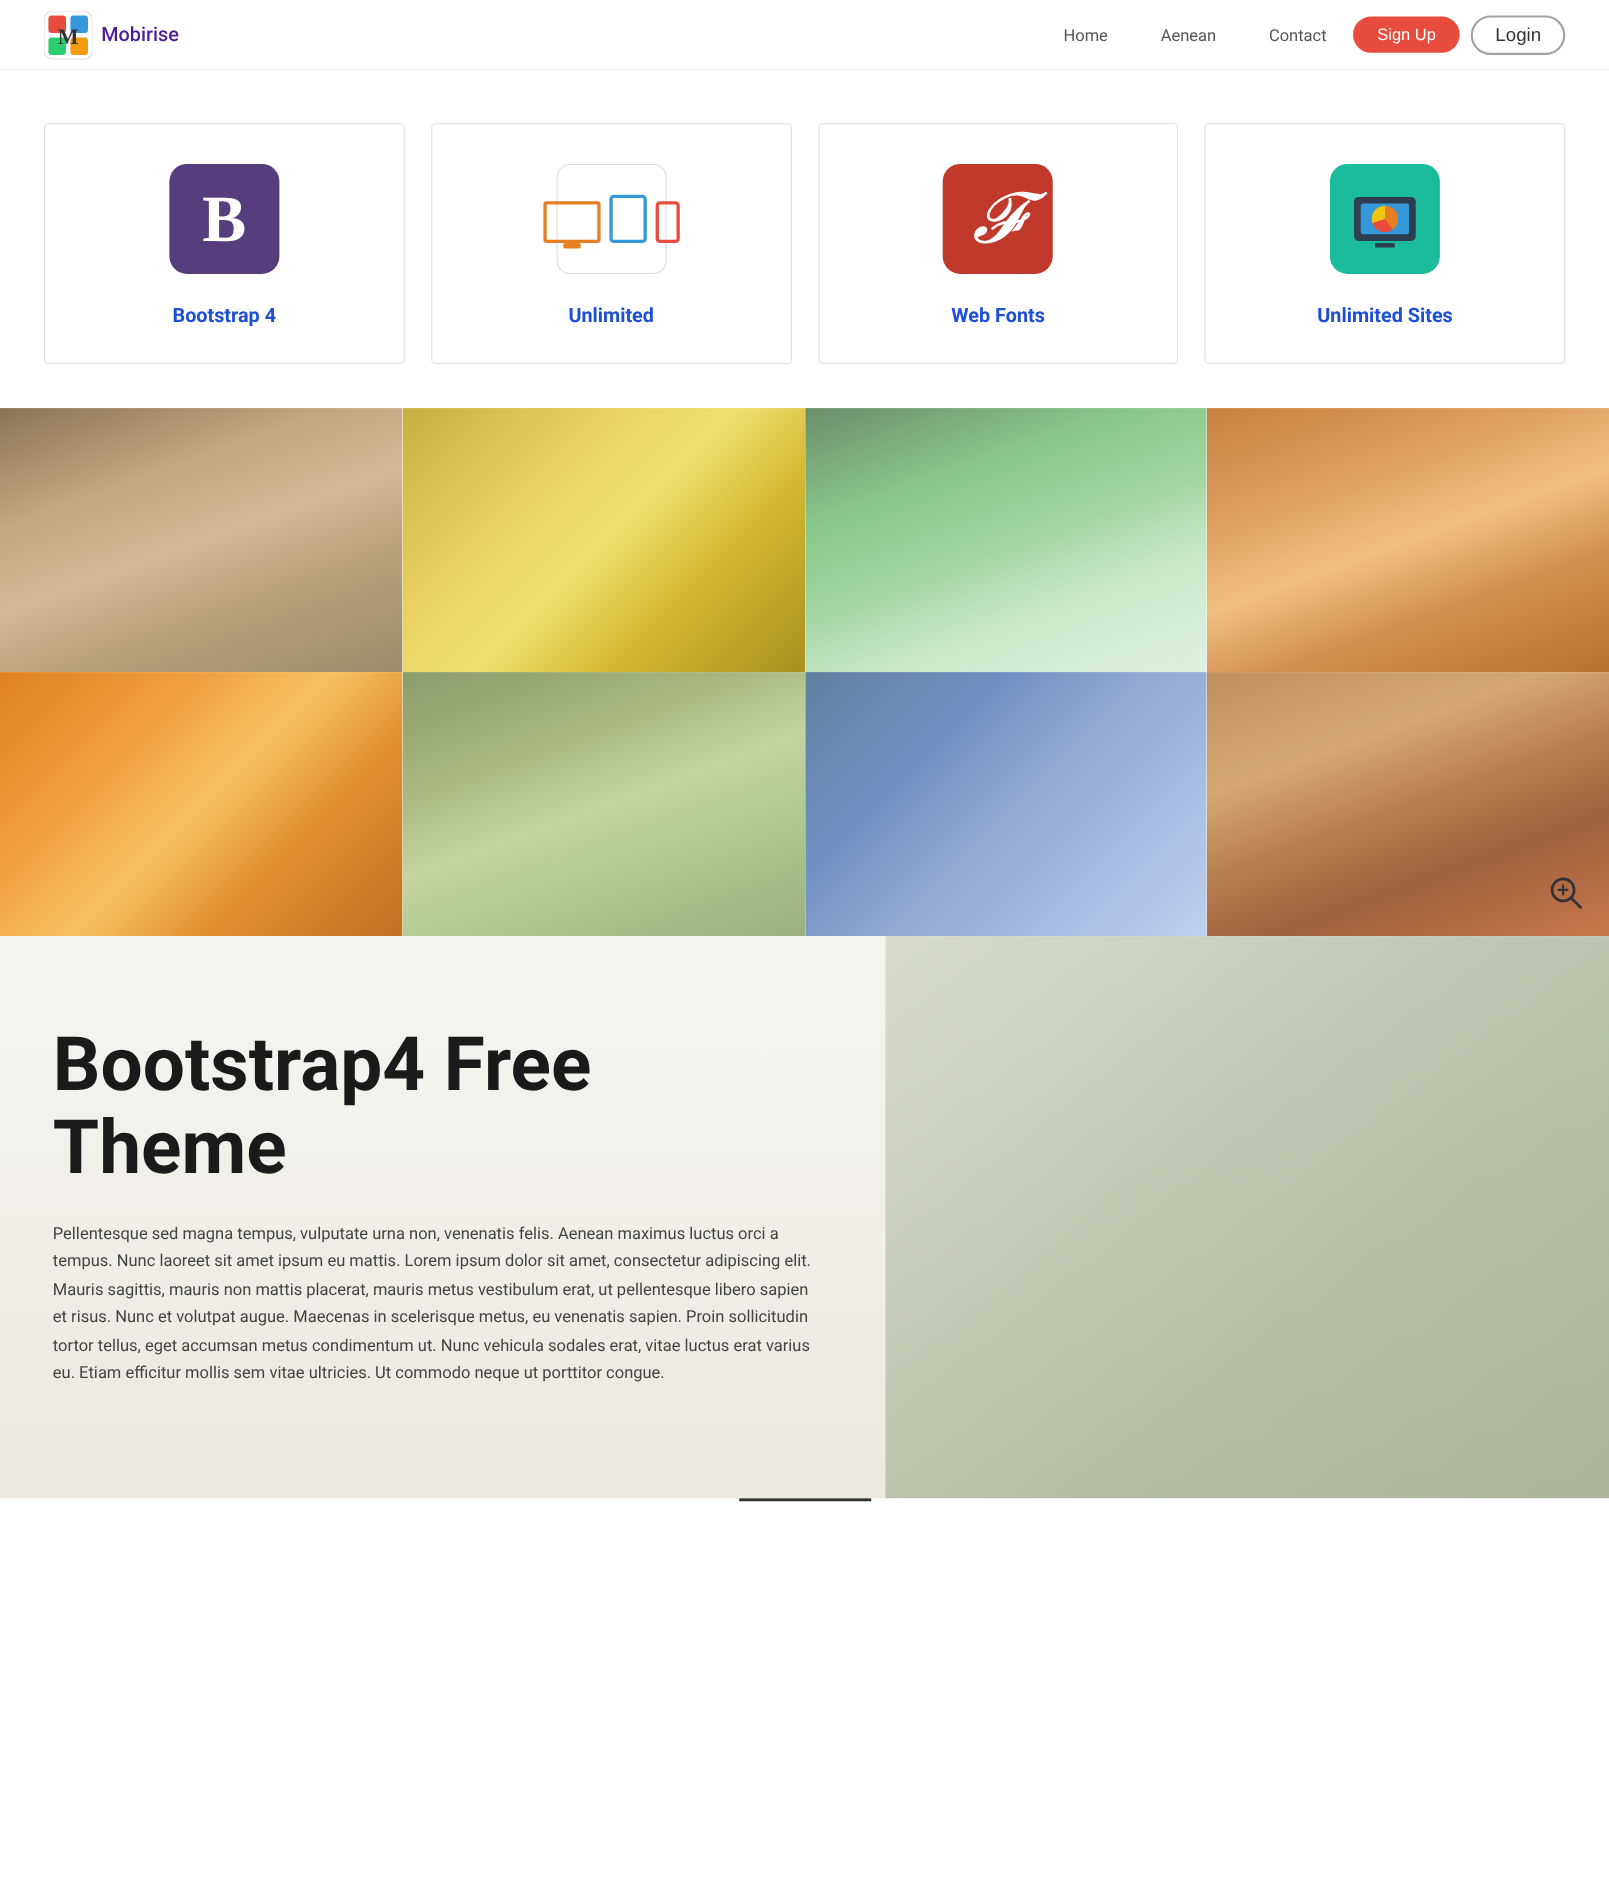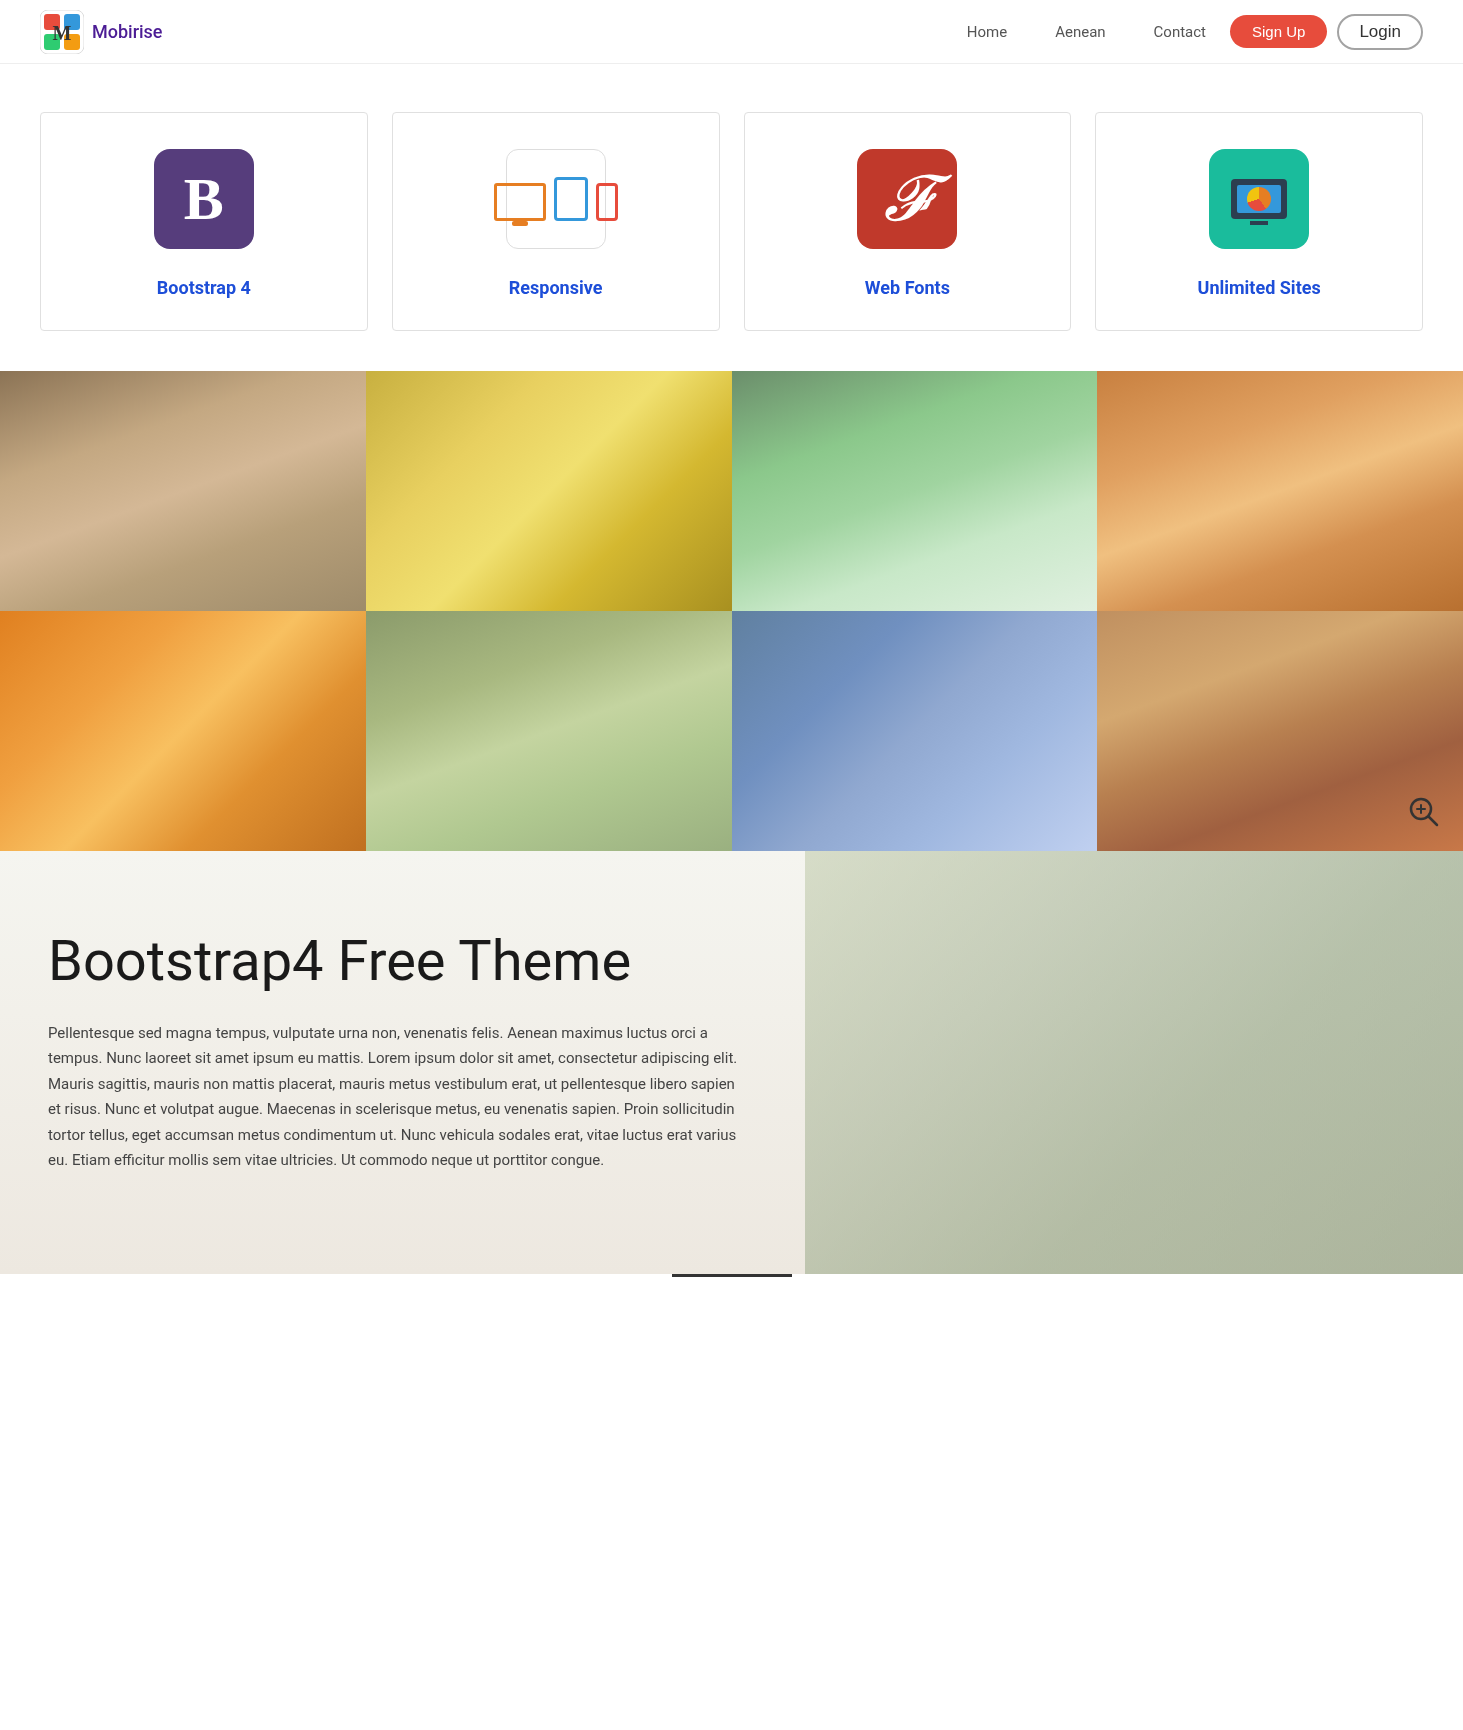--- a/index.html
+++ b/index.html
@@ -257,22 +257,22 @@
       background: linear-gradient(135deg, #b8c4a0 0%, #9aaa88 30%, #7a9068 60%, #6a8058 100%);
       opacity: 0.5;
       z-index: 0;
     }
     .content-inner {
       position: relative;
       z-index: 1;
       max-width: 700px;
     }
     .content-heading {
-      font-size: 56px;
-      font-weight: 400;
+      font-size: 68px;
+      font-weight: 700;
       color: #1a1a1a;
       margin-bottom: 28px;
       line-height: 1.1;
     }
     .content-body {
       font-size: 15px;
       line-height: 1.7;
       color: #444;
     }
 
@@ -320,21 +320,21 @@
     </div>
 
     <div class="feature-card">
       <div class="feature-icon responsive">
         <div class="responsive-icon-wrap">
           <div class="device-monitor"></div>
           <div class="device-tablet"></div>
           <div class="device-phone"></div>
         </div>
       </div>
-      <span class="feature-title">Responsive</span>
+      <span class="feature-title">Unlimited</span>
     </div>
 
     <div class="feature-card">
       <div class="feature-icon webfonts">
         <span class="webfonts-f">𝓕</span>
       </div>
       <span class="feature-title">Web Fonts</span>
     </div>
 
     <div class="feature-card">

